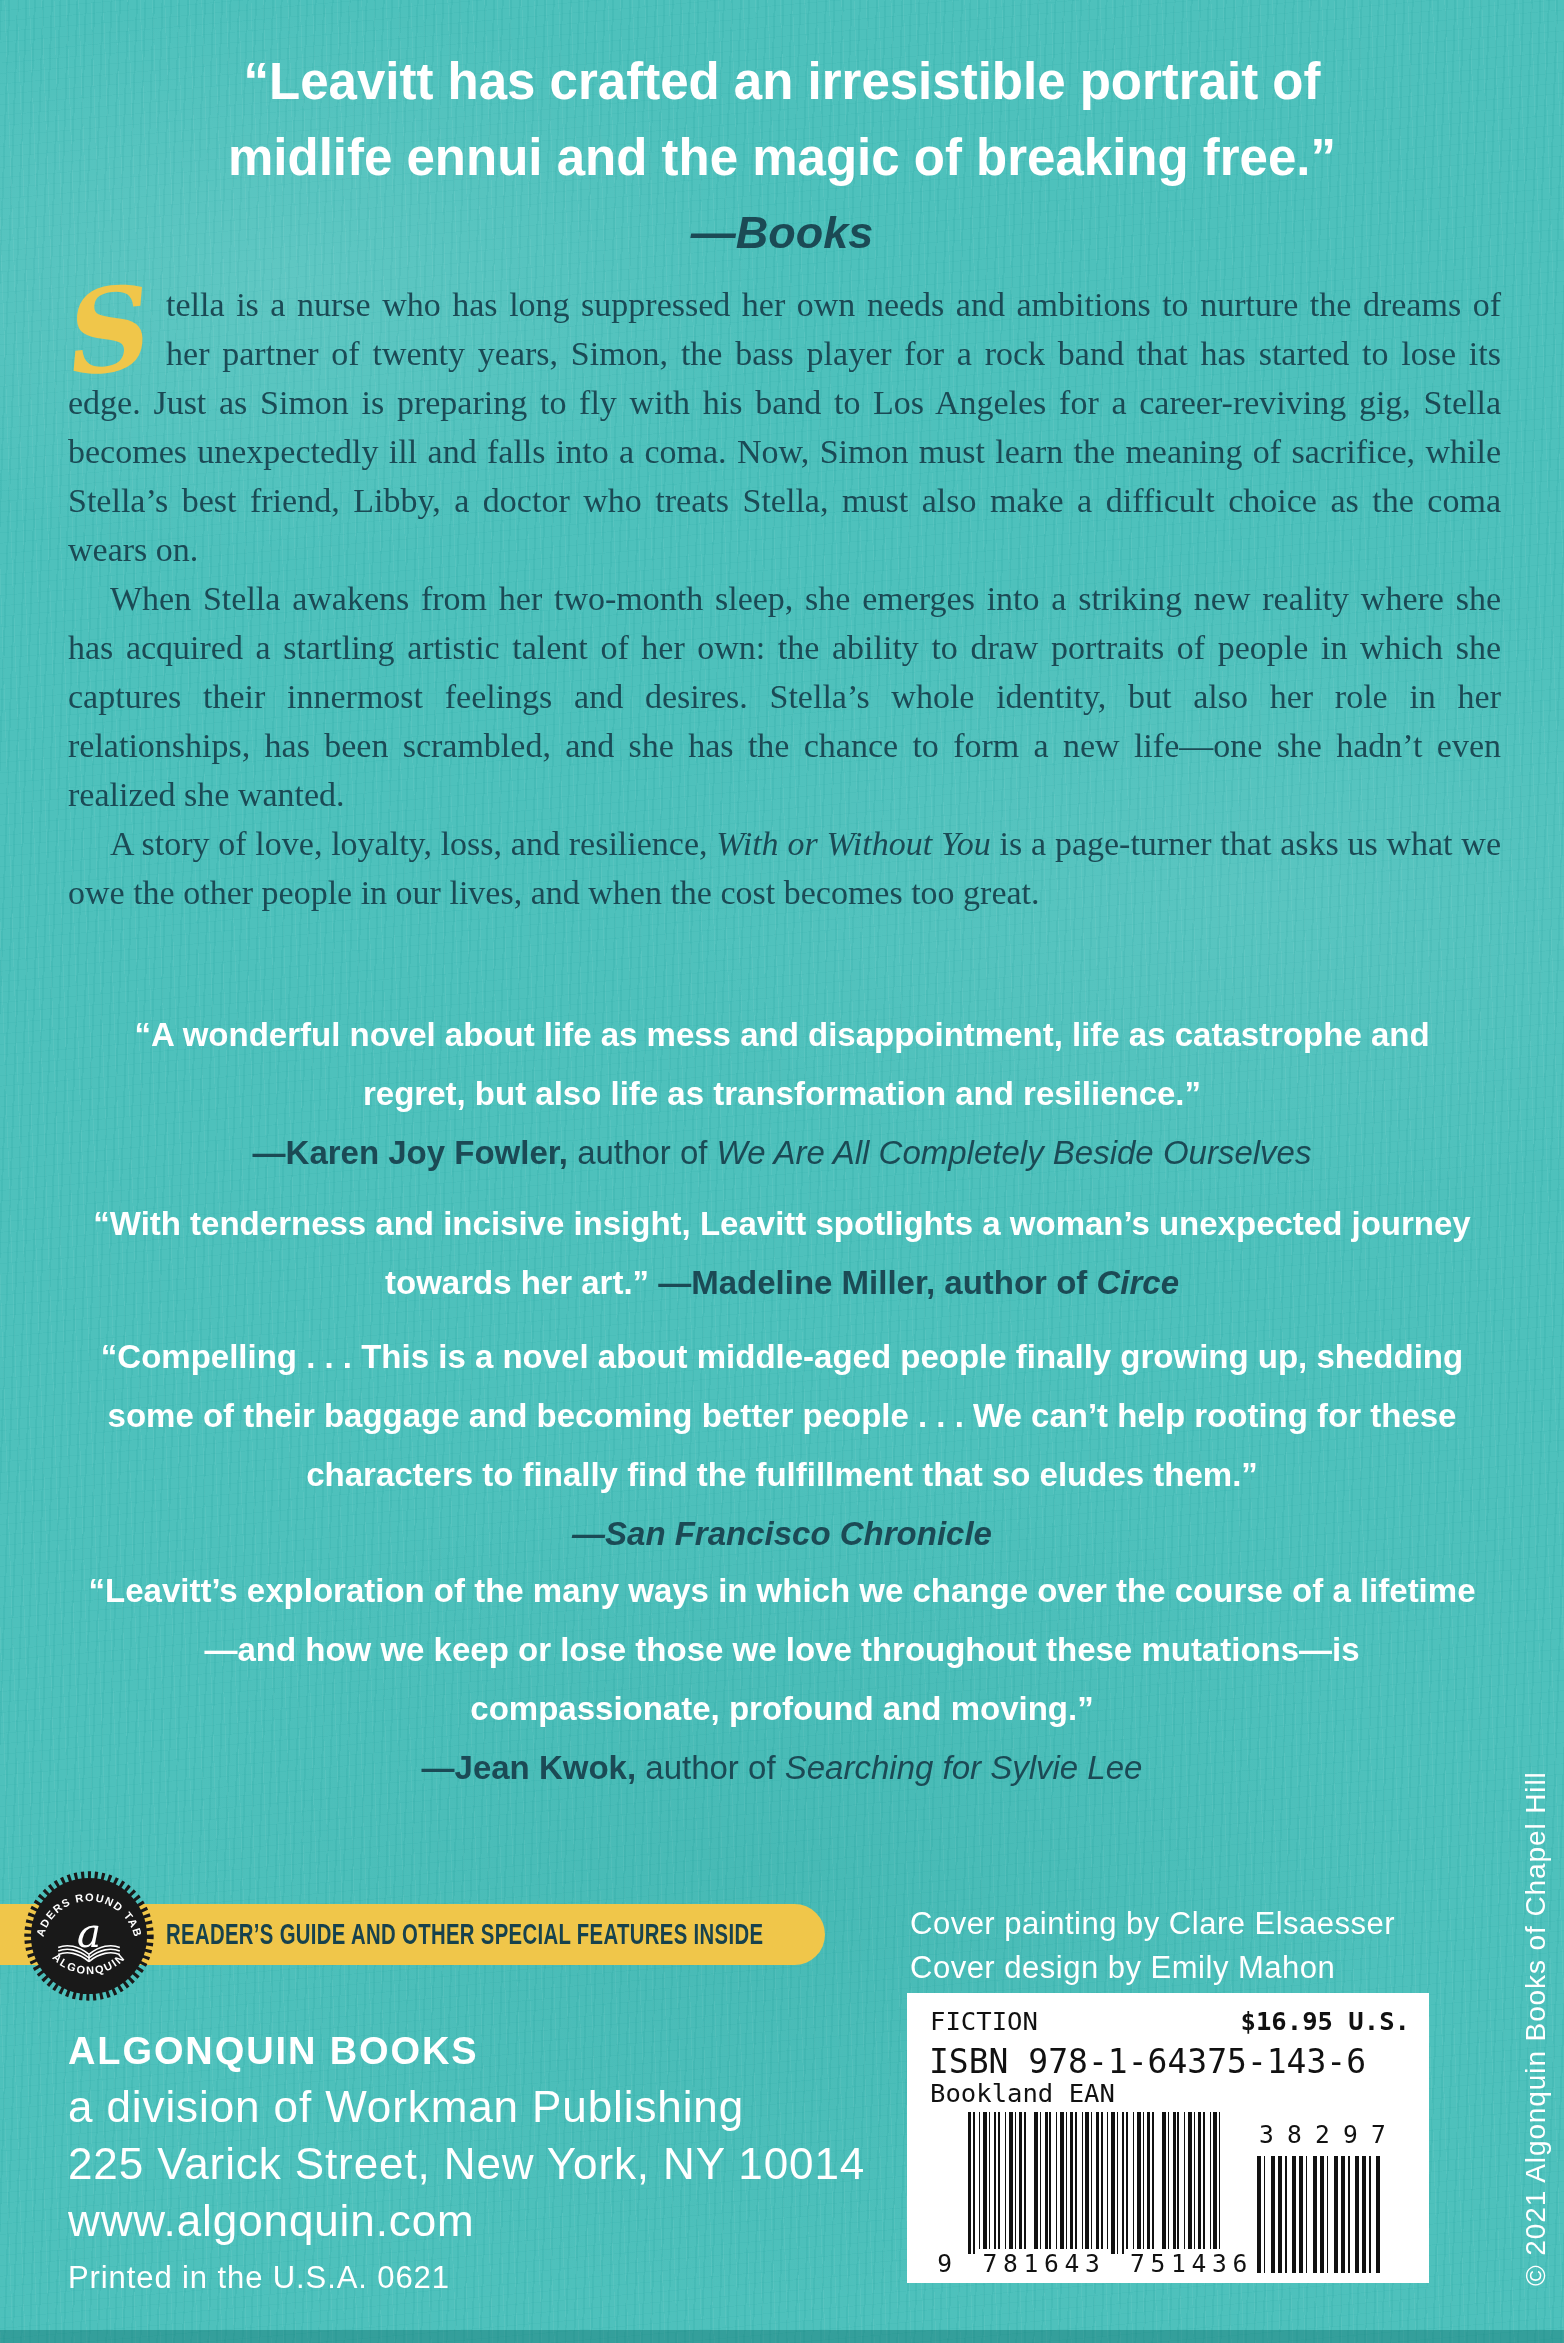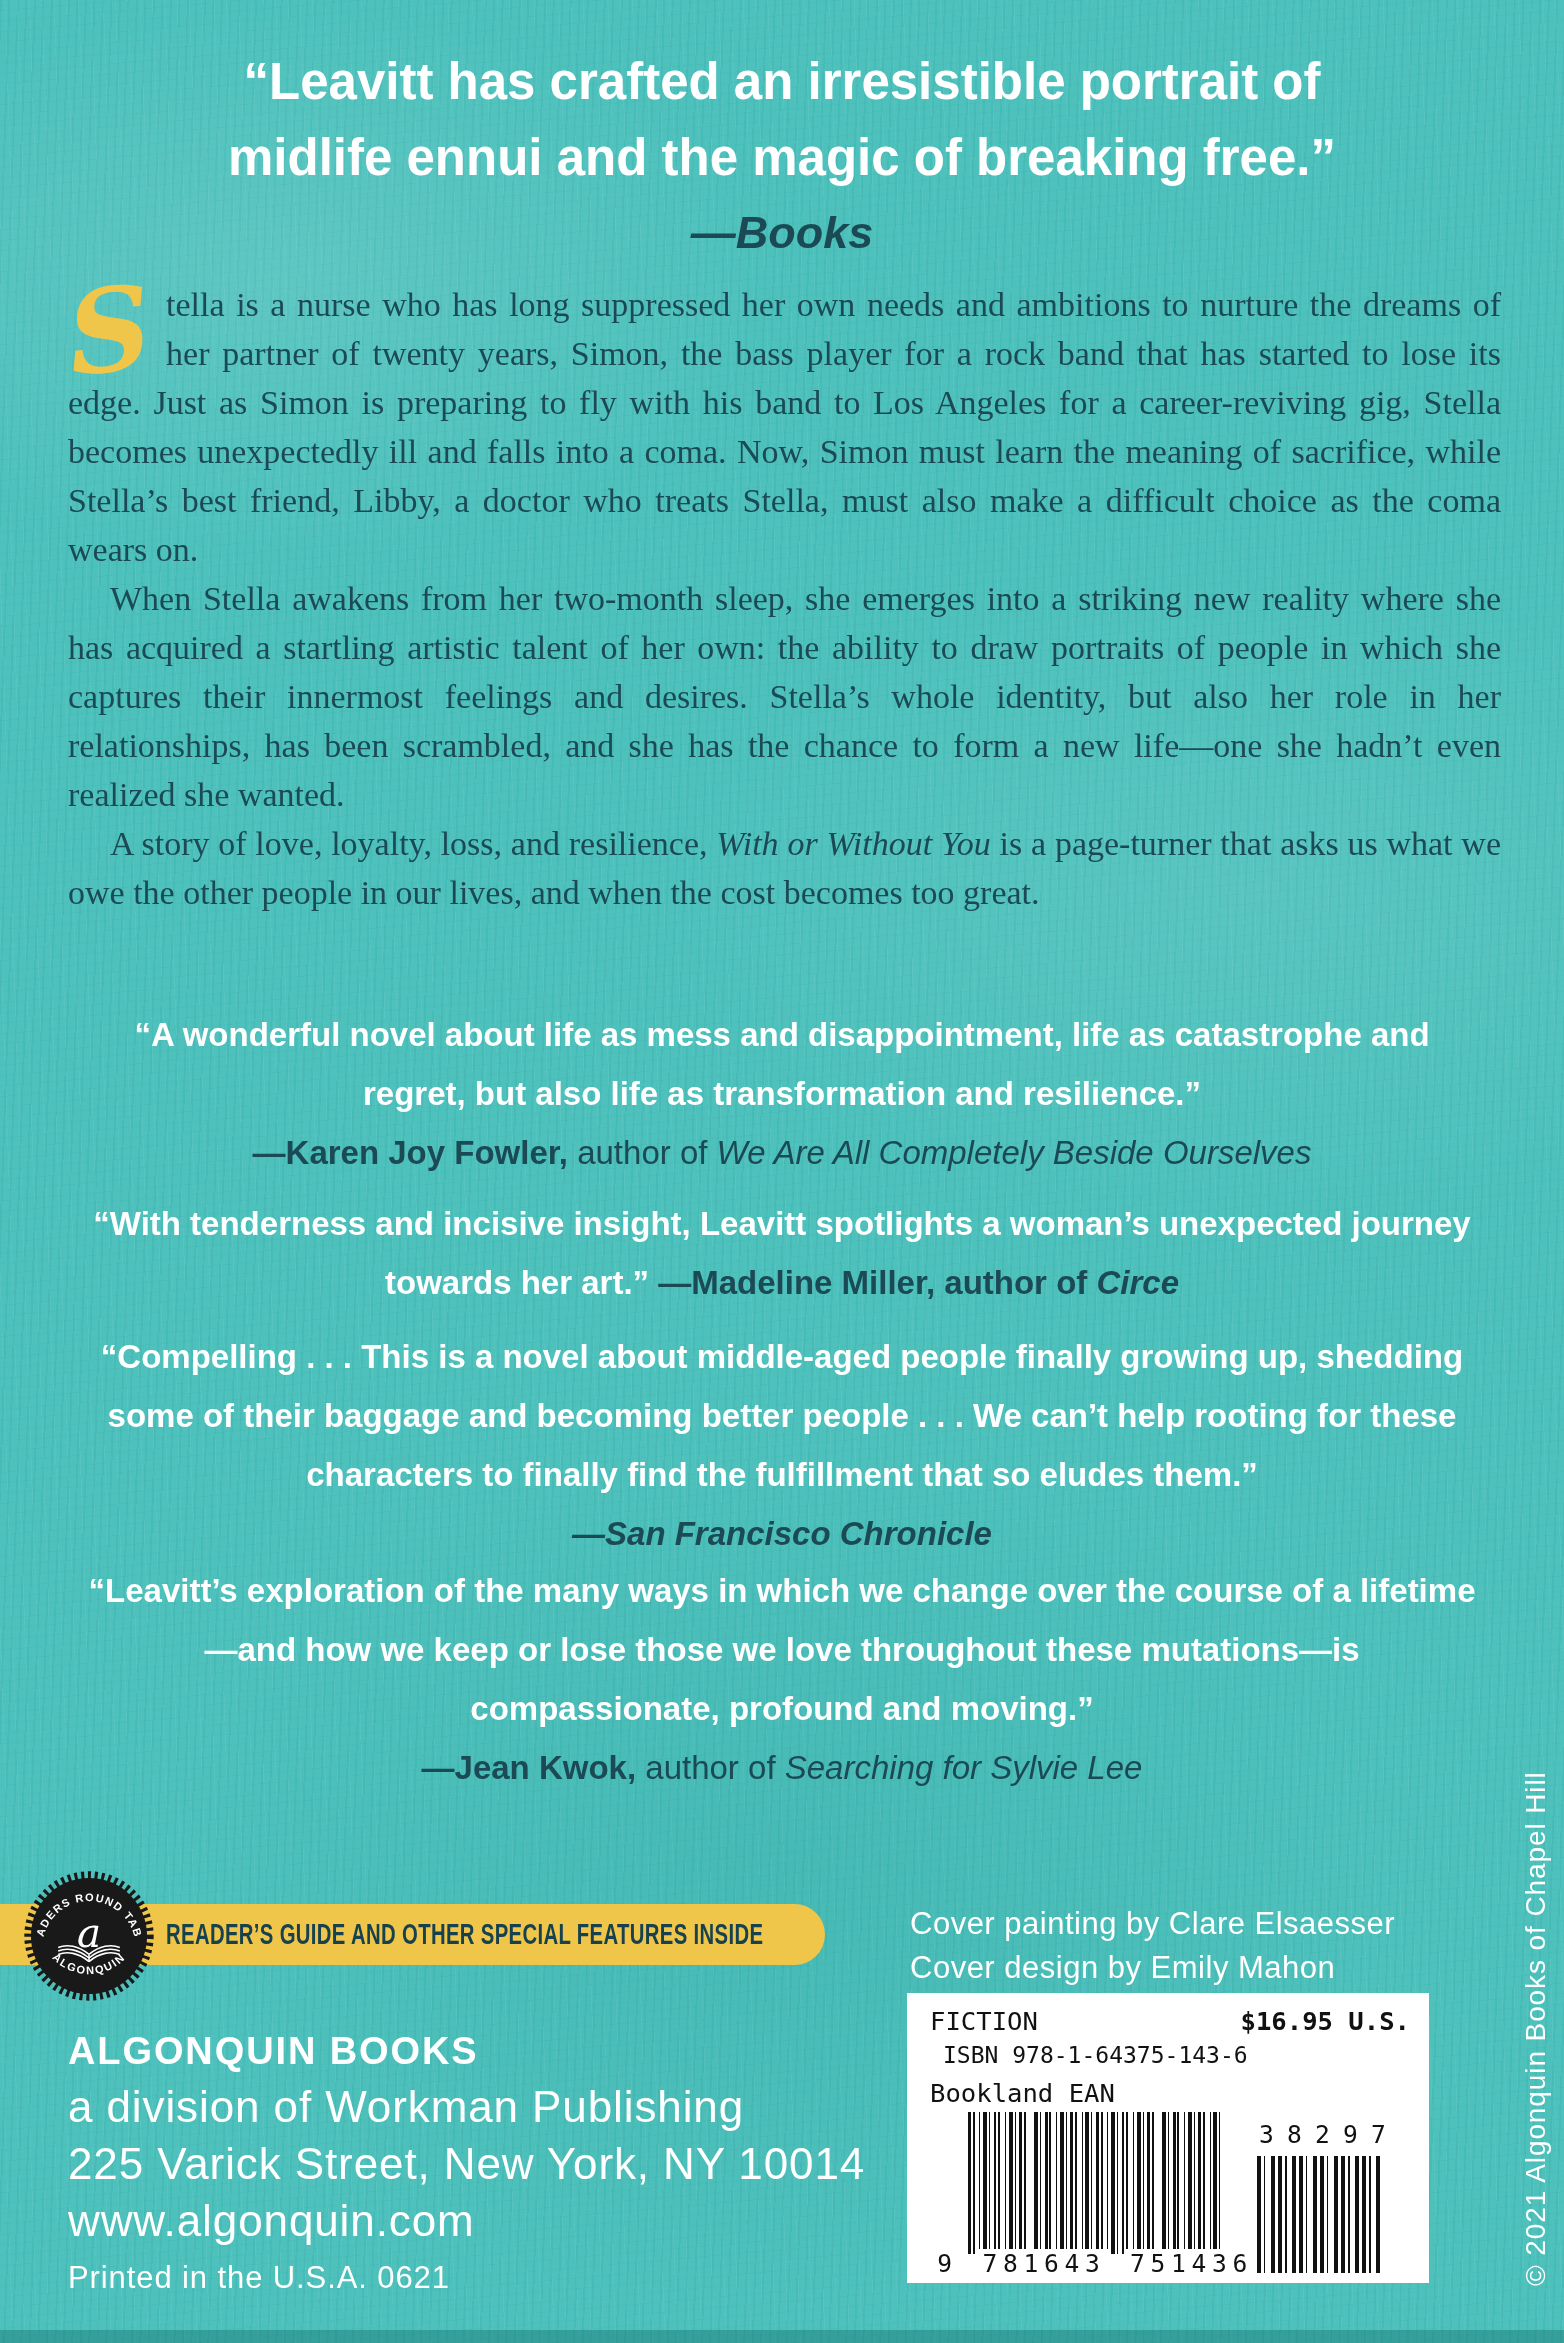--- a/index.html
+++ b/index.html
@@ -55,21 +55,21 @@
   .printed{position:absolute;left:68px;top:2260px;color:#ffffff;font-size:31px;letter-spacing:0.9px;}
 
   
   .credits{position:absolute;left:910px;top:1902px;color:#ffffff;font-size:31px;line-height:44px;letter-spacing:0.5px;}
 
   
   .barcode-box{position:absolute;left:907px;top:1993px;width:522px;height:290px;background:#ffffff;color:#111111;
     font-family:"DejaVu Sans Mono", monospace;}
   .bc-cat{position:absolute;left:23px;top:13.2px;font-size:25.6px;}
   .bc-price{position:absolute;right:19px;top:13.2px;font-size:25.6px;font-weight:bold;}
-  .bc-isbn{position:absolute;left:36px;top:49px;font-size:23px;text-align:center;}
+  .bc-isbn{position:absolute;left:22px;top:49px;font-size:33px;text-align:center;}
   .bc-ean{position:absolute;left:23px;top:85px;font-size:25.6px;}
   .bc-main{position:absolute;left:61px;top:119px;width:254px;height:142px;
     background:repeating-linear-gradient(90deg,#111 0 2.8px,#fff 2.8px 4.7px,#111 4.7px 6.6px,#fff 6.6px 11.4px,#111 11.4px 12.3px,#fff 12.3px 15px,#111 15px 19px,#fff 19px 21px,#111 21px 22px,#fff 22px 25.6px);}
   .bc-digits{position:absolute;left:26.5px;top:256px;width:312px;font-size:24.6px;display:flex;gap:17px;}
   .bc-digits span{background:#fff;padding:0 3.8px;letter-spacing:5.7px;}
   .bc-supp-digits{position:absolute;left:352px;top:127px;font-size:24.6px;letter-spacing:13.2px;}
   .bc-supp{position:absolute;left:350px;top:163px;width:125px;height:117px;
     background:repeating-linear-gradient(90deg,#111 0 3.8px,#fff 3.8px 6.6px,#111 6.6px 8.5px,#fff 8.5px 14px,#111 14px 18px,#fff 18px 21px);}
 
   

